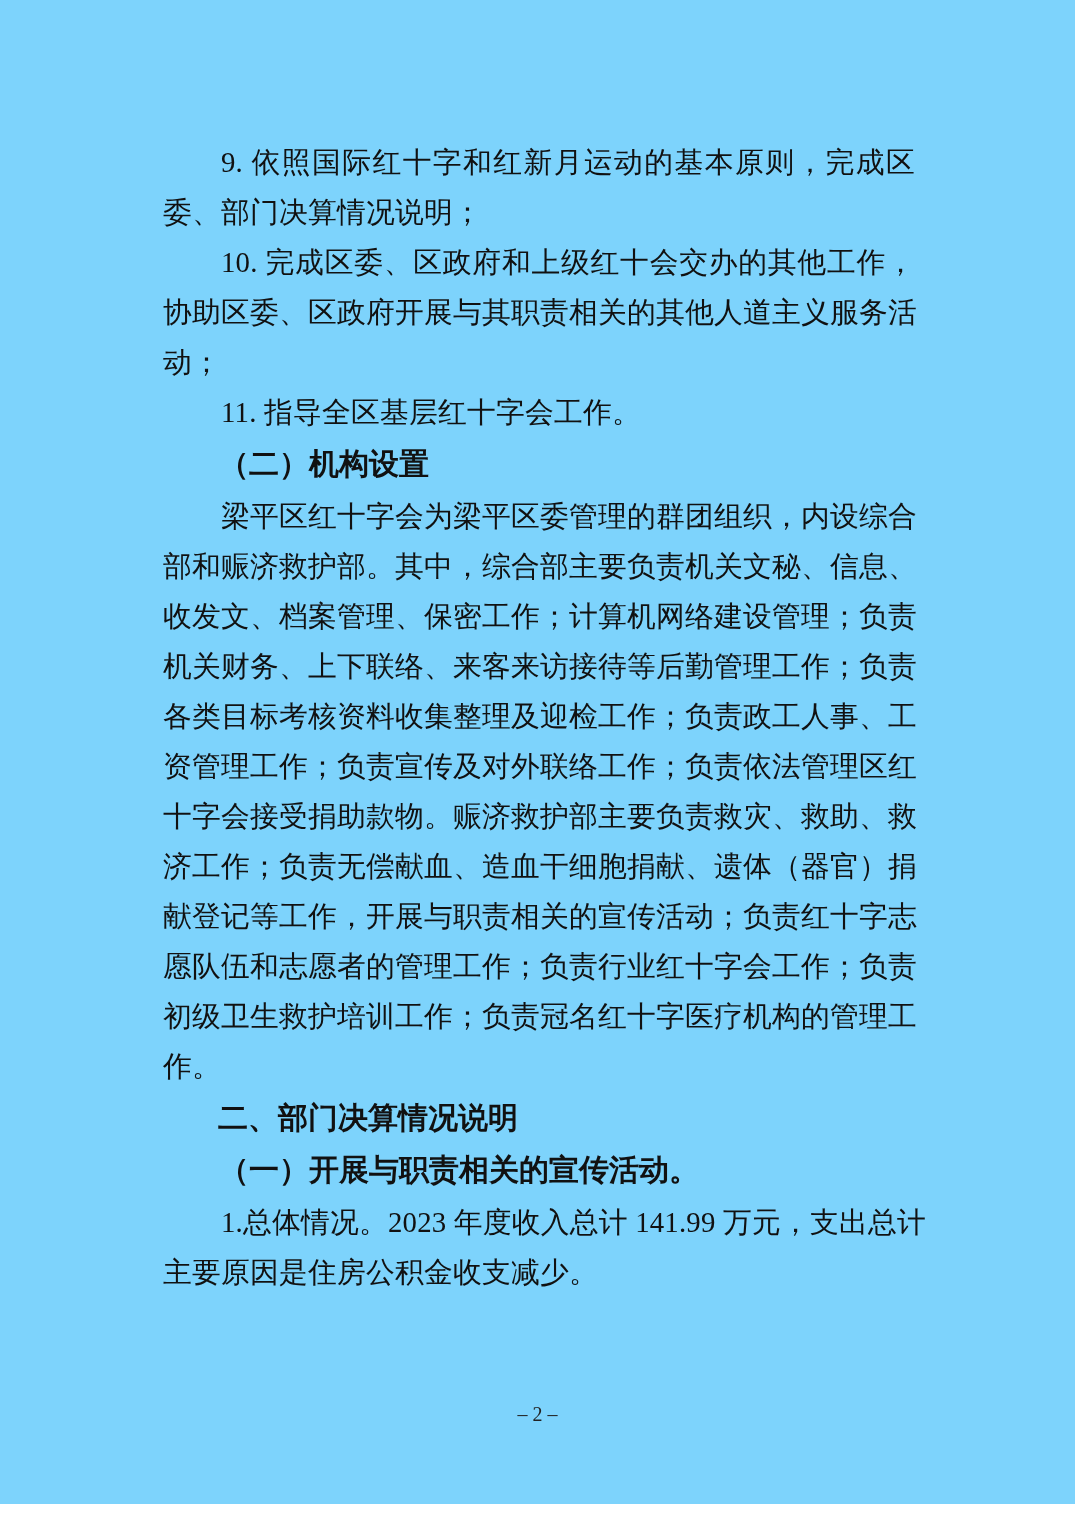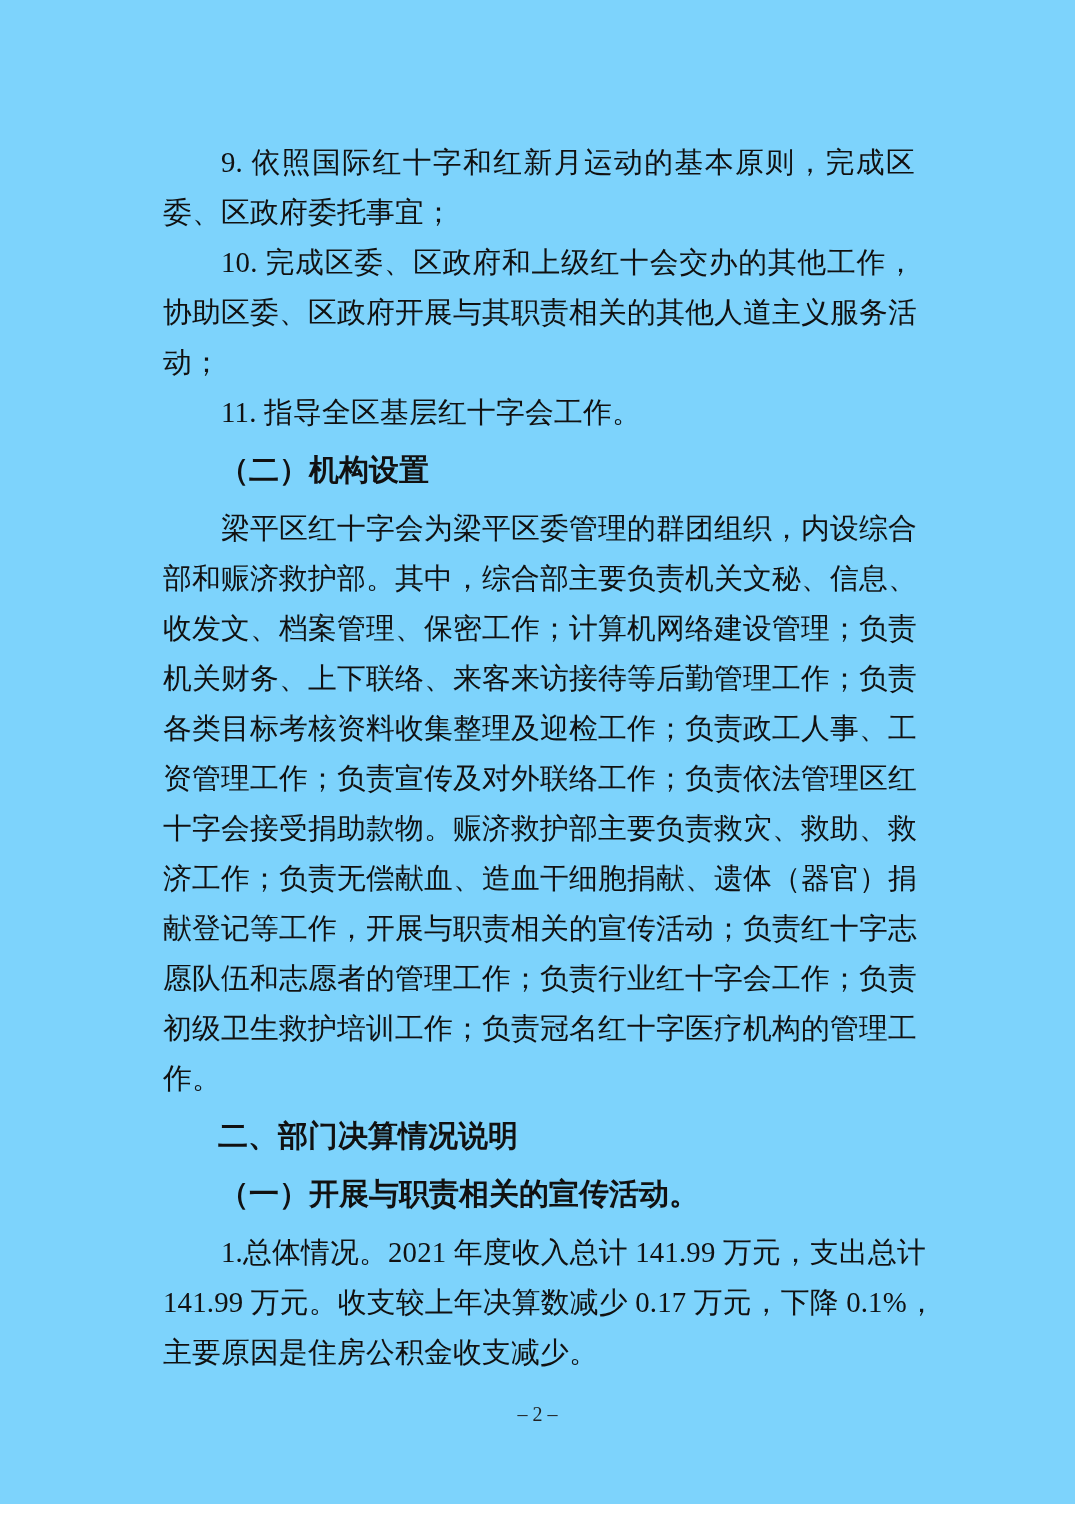--- a/index.html
+++ b/index.html
@@ -34,21 +34,21 @@
     text-align-last: justify;
     text-justify: inter-character;
   }
   .indent {
     padding-left: 58px;
   }
   .heading {
     font-weight: bold;
     height: 50px;
     line-height: 50px;
-    margin: 8px 0;
+    margin: 2px 0;
     white-space: nowrap;
   }
   .h2 {
     font-size: 30px;
     padding-left: 56px;
     font-family: "Liberation Serif", "DejaVu Serif", serif;
   }
   .h1 {
     font-size: 30px;
     padding-left: 55px;
@@ -68,38 +68,37 @@
     color: #222222;
     font-family: "Liberation Serif", "DejaVu Serif", serif;
   }
 </style>
 </head>
 <body>
 
 <div class="page">
   <div class="content">
       <div class="line indent fill"><span>9. 依照国际红十字和红新月运动的基本原则，完成区</span></div>
-      <div class="line"><span>委、区政府委托事宜；</span></div>
+      <div class="line"><span>委、部门决算情况说明；</span></div>
       <div class="line indent fill"><span>10. 完成区委、区政府和上级红十会交办的其他工作，</span></div>
       <div class="line fill"><span>协助区委、区政府开展与其职责相关的其他人道主义服务活</span></div>
       <div class="line"><span>动；</span></div>
       <div class="line indent"><span>11. 指导全区基层红十字会工作。</span></div>
       <div class="heading h2">（二）机构设置</div>
       <div class="line indent fill"><span>梁平区红十字会为梁平区委管理的群团组织，内设综合</span></div>
       <div class="line fill"><span>部和赈济救护部。其中，综合部主要负责机关文秘、信息、</span></div>
       <div class="line fill"><span>收发文、档案管理、保密工作；计算机网络建设管理；负责</span></div>
       <div class="line fill"><span>机关财务、上下联络、来客来访接待等后勤管理工作；负责</span></div>
       <div class="line fill"><span>各类目标考核资料收集整理及迎检工作；负责政工人事、工</span></div>
       <div class="line fill"><span>资管理工作；负责宣传及对外联络工作；负责依法管理区红</span></div>
       <div class="line fill"><span>十字会接受捐助款物。赈济救护部主要负责救灾、救助、救</span></div>
       <div class="line fill"><span>济工作；负责无偿献血、造血干细胞捐献、遗体（器官）捐</span></div>
       <div class="line fill"><span>献登记等工作，开展与职责相关的宣传活动；负责红十字志</span></div>
       <div class="line fill"><span>愿队伍和志愿者的管理工作；负责行业红十字会工作；负责</span></div>
       <div class="line fill"><span>初级卫生救护培训工作；负责冠名红十字医疗机构的管理工</span></div>
       <div class="line"><span>作。</span></div>
       <div class="heading h1">二、部门决算情况说明</div>
       <div class="heading h2">（一）开展与职责相关的宣传活动。</div>
-      <div class="line indent fill"><span class="bold-lead">1.总体情况。</span><span>2021 年度收入总计 141.99 万元，支出总计</span></div>
-      <div class="line fill"><span>141.99 万元。收支较上年决算数减少 0.17 万元，下降 0.1%，</span></div>
+      <div class="line indent fill"><span class="bold-lead">1.总体情况。</span><span>2023 年度收入总计 141.99 万元，支出总计</span></div>
       <div class="line"><span>主要原因是住房公积金收支减少。</span></div>
     </div>
   <div class="footer">– 2 –</div>
 </div>
 
 </body></html>

